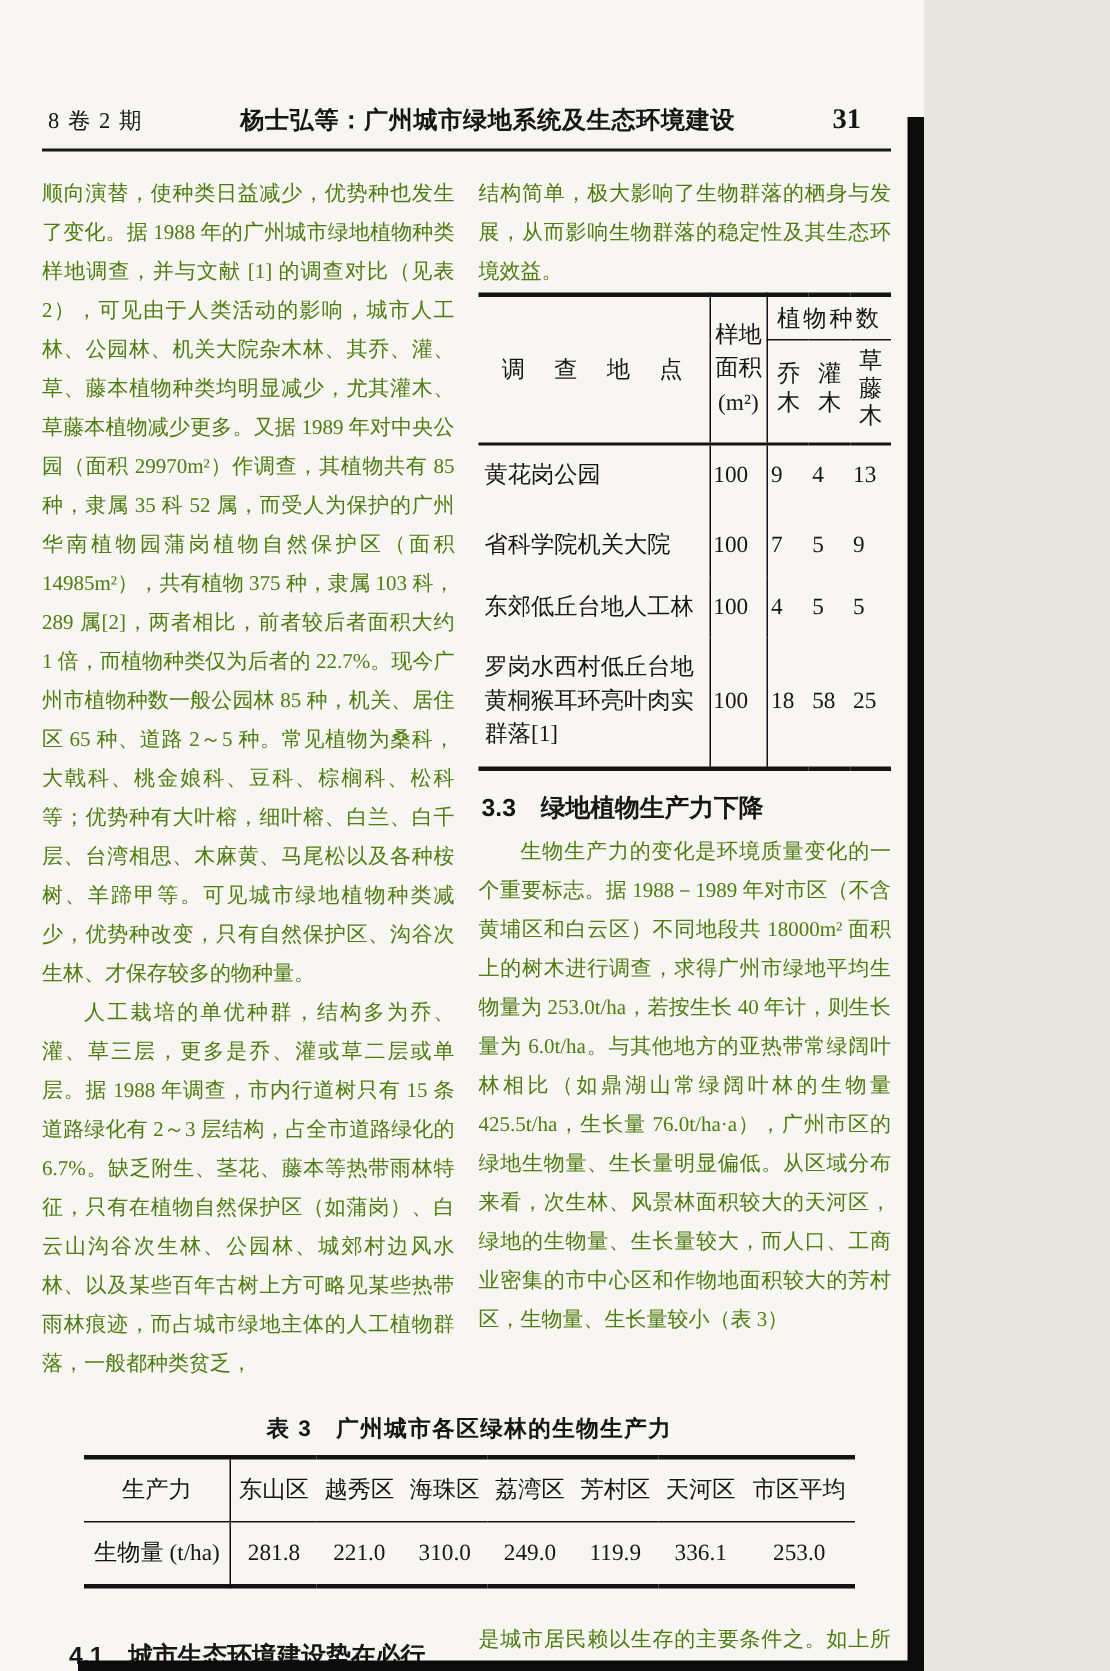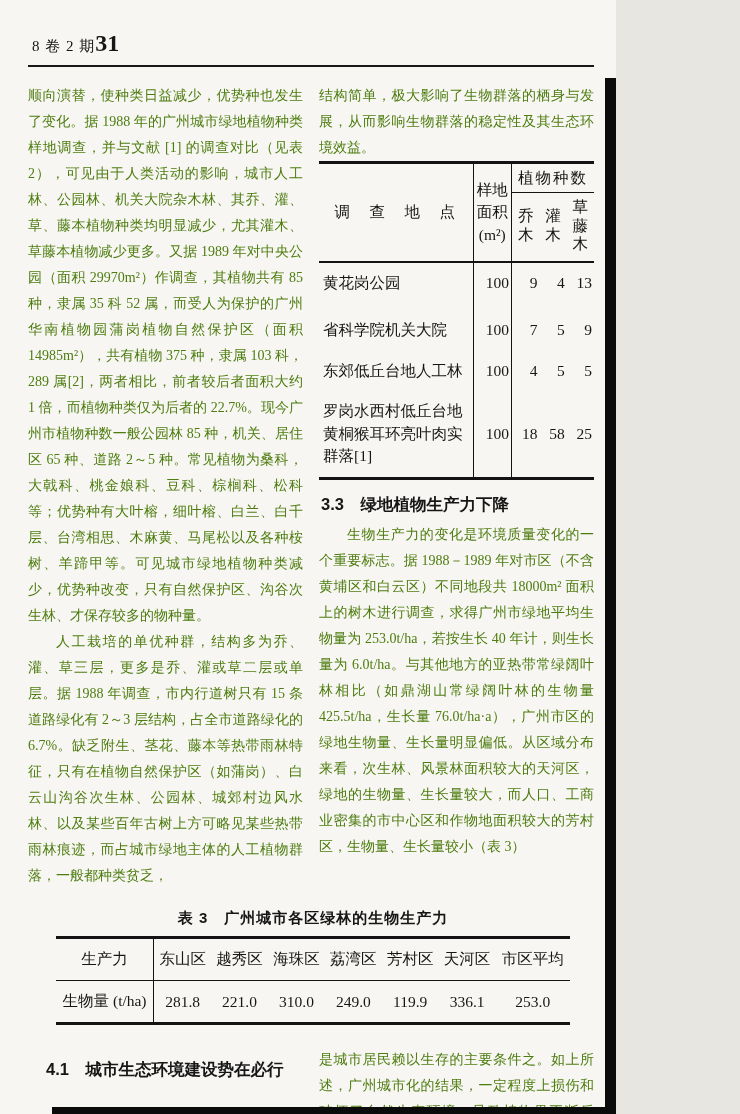--- a/index.html
+++ b/index.html
@@ -30,21 +30,21 @@
   .hdr {
     display: flex; align-items: baseline;
     padding: 0 6px 0 4px;
   }
   .hdr-issue { font-size: 15px; letter-spacing: 1px; }
   .hdr-title {
     flex: 1; text-align: center; font-size: 16px; font-weight: bold;
     font-family: "Liberation Sans", "DejaVu Sans", sans-serif;
     letter-spacing: 0.5px;
   }
-  .hdr-page { font-size: 24px; font-weight: bold; padding-right: 14px; }
+  .hdr-page { font-size: 19px; font-weight: bold; padding-right: 14px; margin-top: 39px; }
   .hdr-rule { border: none; border-top: 2.5px solid #181818; margin-top: 8px; }
 
   
   .two-col { display: flex; gap: 16px; margin-top: 16px; }
   .col { width: 333px; }
   .body-text {
     font-size: 14px; line-height: 26px; text-align: justify;
     color: #4d7c0f;
   }
   .indent { text-indent: 2em; }
@@ -72,21 +72,21 @@
   }
   .t2-group {
     text-align: center; letter-spacing: 2px; padding: 4px 0 3px 0;
     border-bottom: 1.5px solid #131313;
   }
   .t2-sub {
     text-align: center; white-space: pre-line; line-height: 1.2;
     vertical-align: middle; border-bottom: 2px solid #131313;
     padding: 5px 0 7px 0;
   }
-  .t2 tbody td { padding: 9px 2px; text-align: right; }
+  .t2 tbody td { padding: 9px 2px; text-align: left; }
   .t2 tbody td.loc { text-align: left; padding-left: 4px; line-height: 1.45; }
   .t2 tbody td:first-child { border-right: 1.5px solid #131313; }
   .t2 tbody td:nth-child(2) { border-right: 1.5px solid #131313; }
   .t2 tbody tr.gap td { padding-bottom: 16px; }
 
   
   .h33 {
     font-size: 16.5px; font-weight: bold; margin: 14px 0 6px 2px;
     font-family: "Liberation Sans", "DejaVu Sans", sans-serif;
   }
@@ -124,20 +124,21 @@
 </style>
 </head>
 <body>
 
 <div class="page">
   <div class="scan-bar-right"></div>
   <div class="scan-bar-bottom"></div>
 
   <div class="hdr">
     <span class="hdr-issue">8 卷 2 期</span>
+    <span class="hdr-title">杨士弘等：广州城市绿地系统及生态环境建设</span>
     <span class="hdr-page">31</span>
   </div>
   <hr class="hdr-rule">
 
   <div class="two-col">
     <div class="col">
       <p class="body-text">顺向演替，使种类日益减少，优势种也发生了变化。据 1988 年的广州城市绿地植物种类样地调查，并与文献 [1] 的调查对比（见表 2），可见由于人类活动的影响，城市人工林、公园林、机关大院杂木林、其乔、灌、草、藤本植物种类均明显减少，尤其灌木、草藤本植物减少更多。又据 1989 年对中央公园（面积 29970m²）作调查，其植物共有 85 种，隶属 35 科 52 属，而受人为保护的广州华南植物园蒲岗植物自然保护区（面积 14985m²），共有植物 375 种，隶属 103 科，289 属[2]，两者相比，前者较后者面积大约 1 倍，而植物种类仅为后者的 22.7%。现今广州市植物种数一般公园林 85 种，机关、居住区 65 种、道路 2～5 种。常见植物为桑科，大戟科、桃金娘科、豆科、棕榈科、松科等；优势种有大叶榕，细叶榕、白兰、白千层、台湾相思、木麻黄、马尾松以及各种桉树、羊蹄甲等。可见城市绿地植物种类减少，优势种改变，只有自然保护区、沟谷次生林、才保存较多的物种量。</p>
       <p class="body-text indent">人工栽培的单优种群，结构多为乔、灌、草三层，更多是乔、灌或草二层或单层。据 1988 年调查，市内行道树只有 15 条道路绿化有 2～3 层结构，占全市道路绿化的 6.7%。缺乏附生、茎花、藤本等热带雨林特征，只有在植物自然保护区（如蒲岗）、白云山沟谷次生林、公园林、城郊村边风水林、以及某些百年古树上方可略见某些热带雨林痕迹，而占城市绿地主体的人工植物群落，一般都种类贫乏，</p>
     </div>
 

